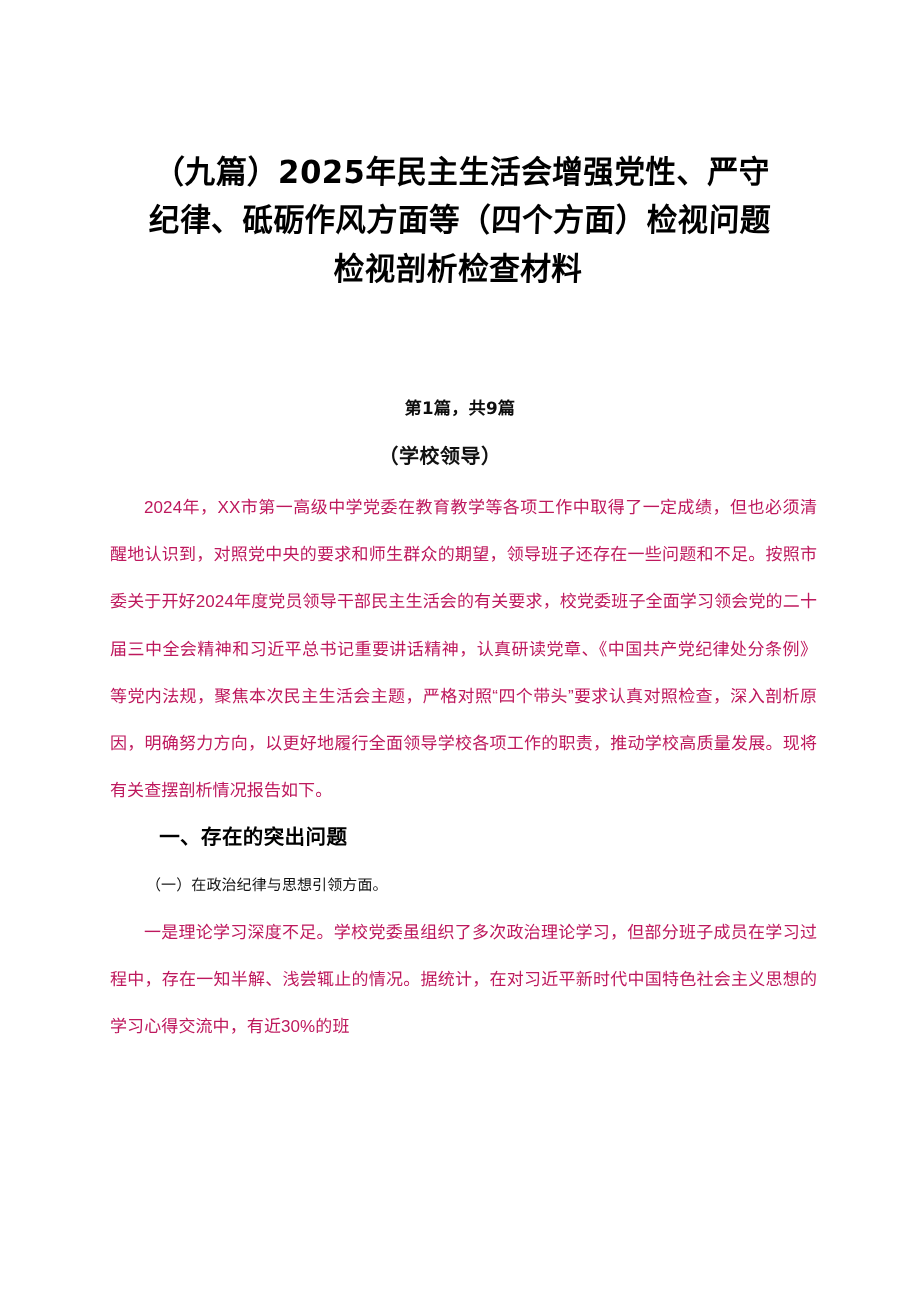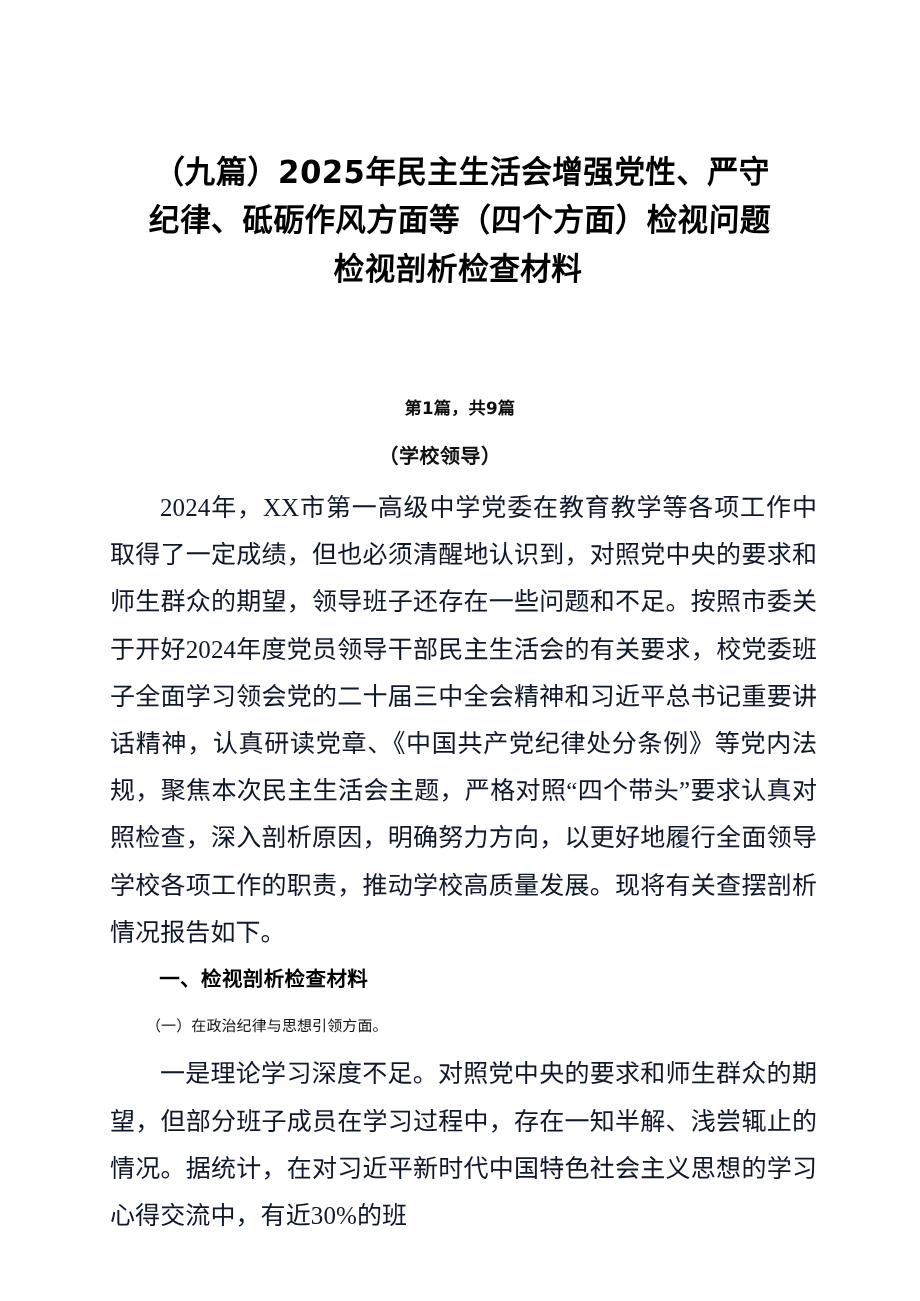--- a/index.html
+++ b/index.html
@@ -77,28 +77,28 @@
   
   .body-wrap {
     position: absolute;
     left: 110px;
     top: 484px;
     width: 707px;
   }
 
   p.para {
     margin: 0;
-    font-family: Liberation Serif, serif;
-    font-size: 25px;
+    font-family: Liberation Sans, sans-serif;
+    font-size: 17px;
     line-height: 47.2px;
     text-align: justify;
     text-justify: inter-character;
     text-align-last: left;
     letter-spacing: 0.1px;
-    color: #0f172a;
+    color: #be185d;
     text-indent: 2em;
   }
 
   p.heading-bold {
     margin: 0;
     font-family: "DejaVu Sans", "Liberation Sans", sans-serif;
     font-size: 20.5px;
     font-weight: 700;
     line-height: 47.2px;
     letter-spacing: 0.4px;
@@ -130,18 +130,18 @@
     <span class="tline">纪律、砥砺作风方面等（四个方面）检视问题</span>
     <span class="tline">检视剖析检查材料</span>
   </div>
 
   <div class="piece-counter">第1篇，共9篇</div>
 
   <div class="role-line">（学校领导）</div>
 
   <div class="body-wrap">
     <p class="para">2024年，XX市第一高级中学党委在教育教学等各项工作中取得了一定成绩，但也必须清醒地认识到，对照党中央的要求和师生群众的期望，领导班子还存在一些问题和不足。按照市委关于开好2024年度党员领导干部民主生活会的有关要求，校党委班子全面学习领会党的二十届三中全会精神和习近平总书记重要讲话精神，认真研读党章、《中国共产党纪律处分条例》等党内法规，聚焦本次民主生活会主题，严格对照“四个带头”要求认真对照检查，深入剖析原因，明确努力方向，以更好地履行全面领导学校各项工作的职责，推动学校高质量发展。现将有关查摆剖析情况报告如下。</p>
-    <p class="heading-bold">一、检视剖析检查材料</p>
+    <p class="heading-bold">一、存在的突出问题</p>
     <p class="sub-heading">（一）在政治纪律与思想引领方面。</p>
-    <p class="para para-clip">一是理论学习深度不足。对照党中央的要求和师生群众的期望，但部分班子成员在学习过程中，存在一知半解、浅尝辄止的情况。据统计，在对习近平新时代中国特色社会主义思想的学习心得交流中，有近30%的班</p>
+    <p class="para para-clip">一是理论学习深度不足。学校党委虽组织了多次政治理论学习，但部分班子成员在学习过程中，存在一知半解、浅尝辄止的情况。据统计，在对习近平新时代中国特色社会主义思想的学习心得交流中，有近30%的班</p>
   </div>
 
 </div>
 
 </body></html>

